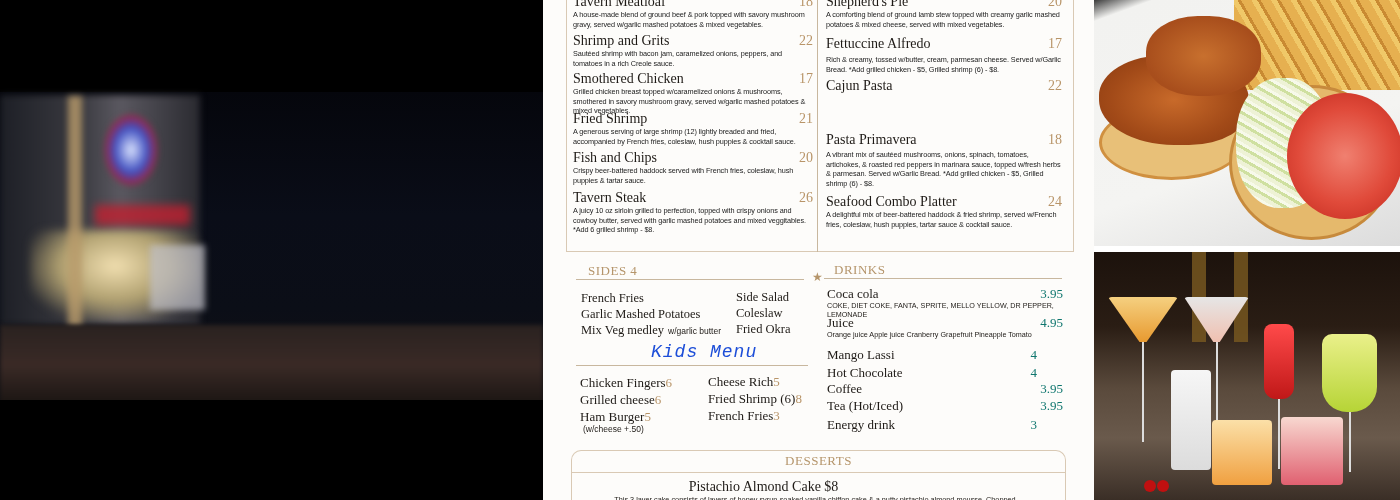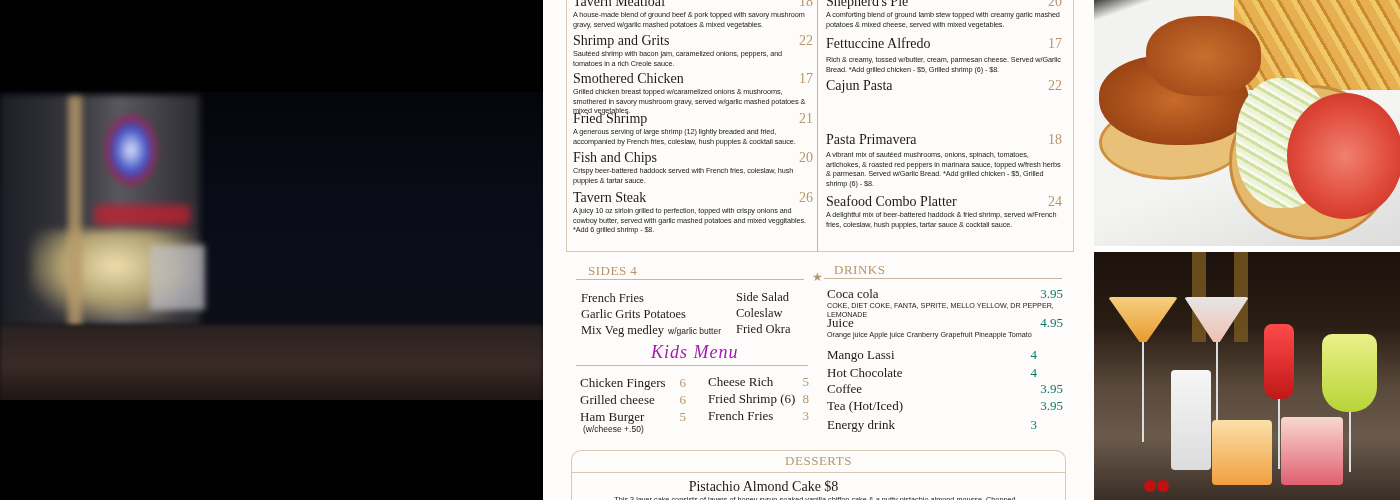--- a/index.html
+++ b/index.html
@@ -42,27 +42,27 @@
   .sides-line{position:absolute;left:33px;top:279px;width:228px;height:1px;background:#c8b79e}
   .star{position:absolute;left:269px;top:270px;font-size:12px;color:#b5956b}
   .drinks-title{position:absolute;left:291px;top:262px}
   .drinks-line{position:absolute;left:281px;top:278px;width:238px;height:1px;background:#c8b79e}
 
   .sides-col{position:absolute;font-size:12.5px;line-height:16px;color:#1e1a16}
   .sides-col-1{left:38px;top:290px}
   .sides-col-2{left:193px;top:289px}
   .side-note{font-family:"Liberation Sans",sans-serif;font-size:8.5px;margin-left:4px}
 
-  .kids-title{position:absolute;left:108px;top:342px;font-size:18px;font-style:italic;color:#a21caf;
-    font-family:Liberation Serif, serif;letter-spacing:1px}
+  .kids-title{position:absolute;left:108px;top:342px;font-size:18px;font-style:italic;color:#1d4ed8;
+    font-family:Liberation Mono, monospace;letter-spacing:1px}
   .kids-line{position:absolute;left:33px;top:365px;width:232px;height:1px;background:#c8b79e}
   .kids-col{position:absolute;font-size:13px;line-height:17px}
   .kids-col-1{left:37px;top:374px;width:106px}
   .kids-col-2{left:165px;top:373px;width:101px}
-  .kid-row{display:flex;justify-content:space-between}
+  .kid-row{display:flex;justify-content:flex-start}
   .kid-price{color:#b89468}
   .kid-note{font-family:"Liberation Sans",sans-serif;font-size:8.5px;line-height:10px;margin-left:3px;margin-top:-1px}
 
   .drinks{position:absolute;left:284px;top:286px;width:236px}
   .drink{position:absolute;left:0;width:236px}
   .drink-head{display:flex;justify-content:space-between;align-items:baseline}
   .drink-name{font-size:13px;line-height:15px}
   .drink-price{font-size:13px;color:#0f766e;line-height:15px}
   .drink-sub{font-family:"Liberation Sans",sans-serif;font-size:7.2px;line-height:9px;color:#1e1a16}
   .drink-simple{display:flex;justify-content:space-between;width:210px}
@@ -201,21 +201,21 @@
         </div>
       <div class="dish-desc">A delightful mix of beer-battered haddock &amp; fried shrimp, served w/French fries, coleslaw, hush puppies, tartar sauce &amp; cocktail sauce.</div>
     </div>
   </div>
 
   <div class="section-title sides-title">SIDES  4</div>
   <div class="sides-line"></div>
   <div class="star">★</div>
   <div class="sides-col sides-col-1">
     <div><span>French Fries</span></div>
-    <div><span>Garlic Grits Potatoes</span></div>
+    <div><span>Garlic Mashed Potatoes</span></div>
     <div><span>Mix Veg medley</span><span class="side-note">w/garlic butter</span></div>
   </div>
   <div class="sides-col sides-col-2">
     <div>Side Salad</div>
     <div>Coleslaw</div>
     <div>Fried Okra</div>
   </div>
 
   <div class="kids-title">Kids Menu</div>
   <div class="kids-line"></div>

